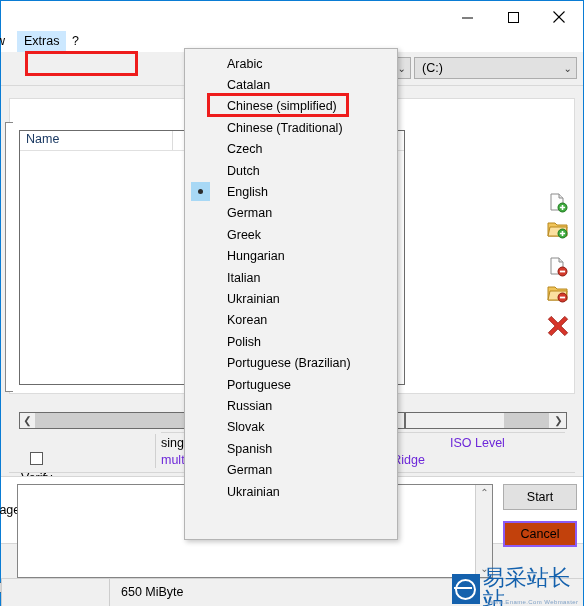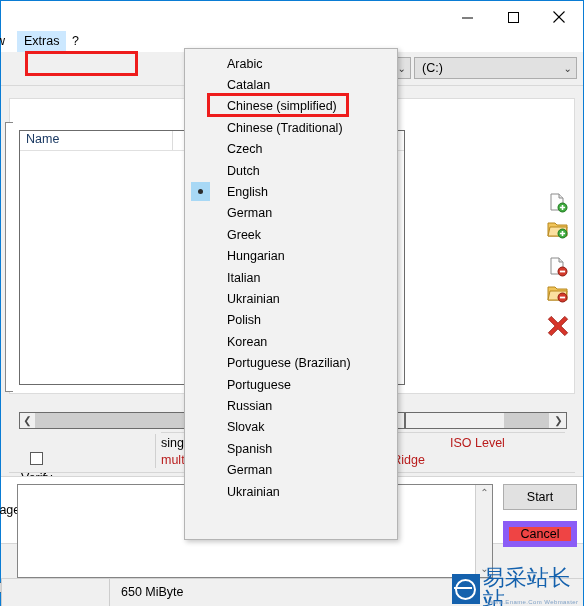--- a/index.html
+++ b/index.html
@@ -103,21 +103,21 @@
   
   .optbar{
     position:absolute;left:8px;top:378px;width:566px;height:42px;
     background:#f0f0f0;border-bottom:1px solid #d6d6d6;
   }
   .check{
     position:absolute;display:flex;align-items:center;gap:6px;font-size:12.5px;
   }
   .check .box{width:13px;height:13px;border:1px solid #5a5a5a;background:#fff;box-sizing:border-box;}
   .vdiv{position:absolute;width:1px;background:#d0d0d0;}
-  .muted{color:#b91c1c;}
+  .muted{color:#6d28d9;}
   .lbl{position:absolute;font-size:12.5px;white-space:nowrap;}
 
   
   .descpanel{
     position:absolute;left:0;top:424px;width:582px;height:66px;
     background:#ffffff;border-top:1px solid #d6d6d6;border-bottom:1px solid #d6d6d6;
   }
   .desc-text{position:absolute;left:-12px;top:26px;font-size:12.5px;white-space:nowrap;}
 
   
@@ -131,21 +131,21 @@
   }
   .vscroll .a{position:absolute;left:0;width:17px;height:16px;text-align:center;font-size:10px;color:#6a6a6a;line-height:16px;}
   .vscroll .a.up{top:0;}
   .vscroll .a.dn{bottom:0;}
 
   .btn{
     position:absolute;width:74px;height:26px;
     background:#e1e1e1;border:1px solid #adadad;box-sizing:border-box;
     display:flex;align-items:center;justify-content:center;font-size:12.5px;color:#000;
   }
-  .btn.primary{border:6px solid #8b5cf6;background:#ef4444;}
+  .btn.primary{border:2px solid #8b5cf6;background:#c2410c;}
 
   
   .ruler-wrap{position:absolute;left:0;top:530px;width:582px;height:23px;background:#f0f0f0;}
   .progress-track{
     position:absolute;left:-6px;top:0;width:586px;height:11px;
     background:#d6d6d6;border:1px solid #1b4f7e;border-radius:6px;box-sizing:border-box;
   }
   .ruler{position:absolute;left:0;top:12px;width:582px;height:11px;}
   .tick{position:absolute;top:0;width:1px;background:#1b3a63;}
   .tick.maj{height:6px;}
@@ -433,24 +433,24 @@
       <div class="lrow">
         <span>Hungarian</span>
       </div>
       <div class="lrow">
         <span>Italian</span>
       </div>
       <div class="lrow">
         <span>Ukrainian</span>
       </div>
       <div class="lrow">
+        <span>Korean</span>
+      </div>
+      <div class="lrow">
         <span>Polish</span>
-      </div>
-      <div class="lrow">
-        <span>Korean</span>
       </div>
       <div class="lrow">
         <span>Portuguese (Brazilian)</span>
       </div>
       <div class="lrow">
         <span>Portuguese</span>
       </div>
       <div class="lrow">
         <span>Russian</span>
       </div>

